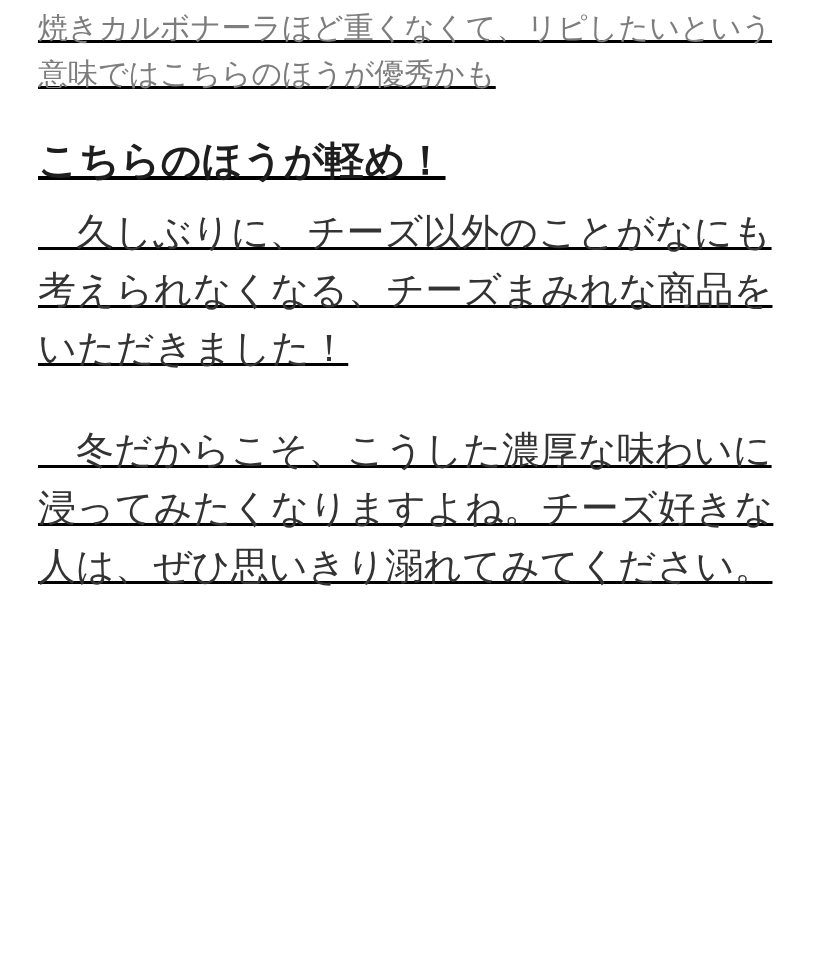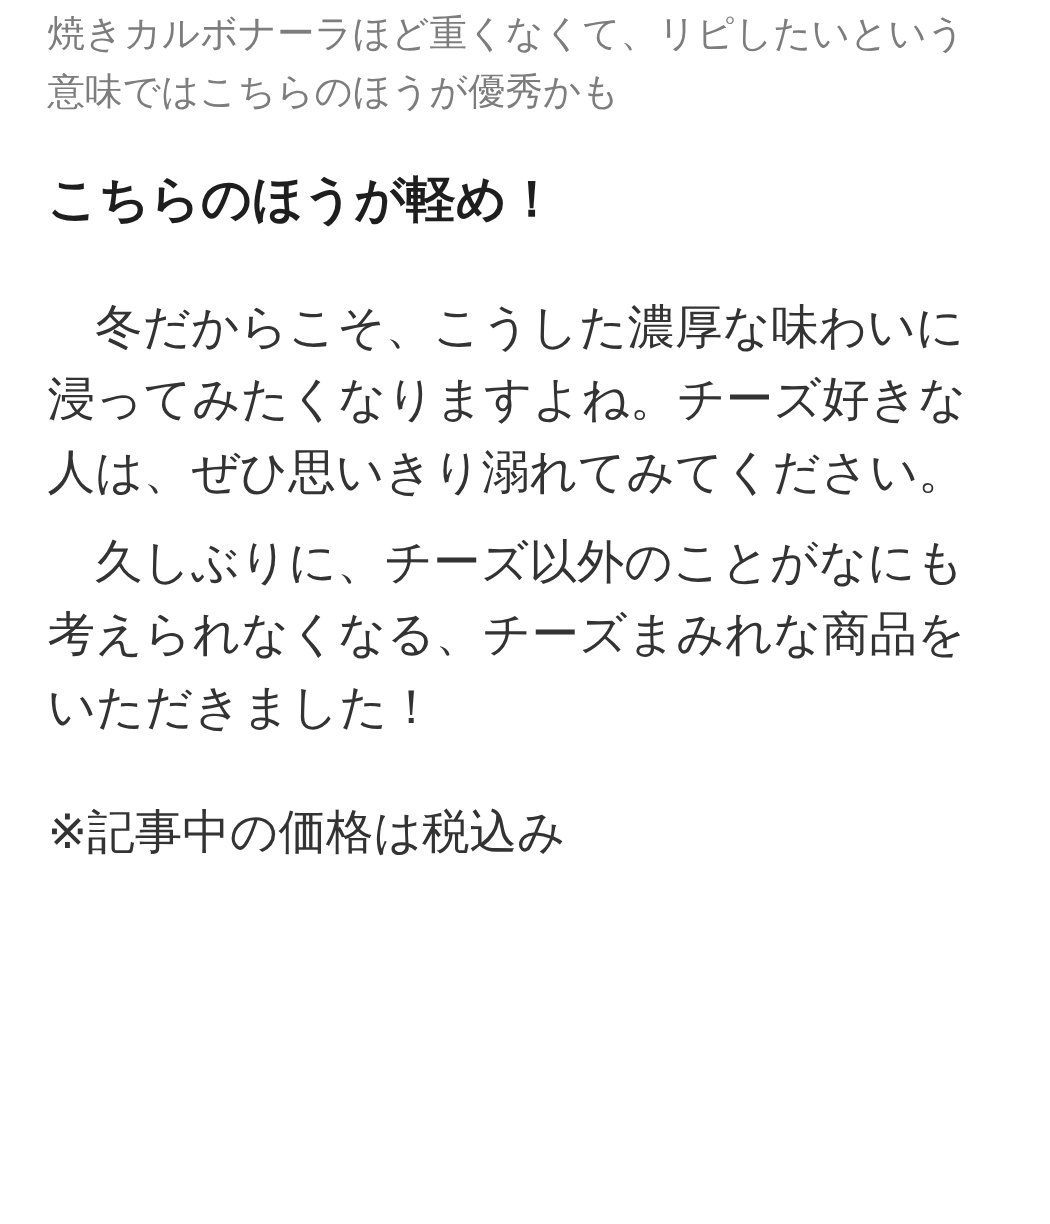--- a/index.html
+++ b/index.html
@@ -12,20 +12,21 @@
     height: 979px;
     overflow: hidden;
     font-family: "Liberation Sans", "DejaVu Sans", sans-serif;
     -webkit-font-smoothing: antialiased;
   }
   .article {
     box-sizing: border-box;
     width: 840px;
     padding: 5px 38px 0 38px;
     text-align: left;
+    text-decoration: underline;
   }
   .article * {
     line-break: strict;
     overflow-wrap: normal;
     word-break: normal;
   }
   .image-caption {
     margin: 0;
     font-size: 30px;
     line-height: 46px;
@@ -60,19 +61,18 @@
 </head>
 <body>
 
 <main class="article">
 
   <p class="image-caption">焼きカルボナーラほど重くなくて、リピしたいという意味ではこちらのほうが優秀かも</p>
 
 
   <h2 class="section-heading">こちらのほうが軽め！</h2>
 
+  <p class="body-para para-2">　久しぶりに、チーズ以外のことがなにも考えられなくなる、チーズまみれな商品をいただきました！</p>
+
   <p class="body-para para-3">　冬だからこそ、こうした濃厚な味わいに浸ってみたくなりますよね。チーズ好きな人は、ぜひ思いきり溺れてみてください。</p>
 
-  <p class="body-para para-2">　久しぶりに、チーズ以外のことがなにも考えられなくなる、チーズまみれな商品をいただきました！</p>
-
-  <p class="price-note">※記事中の価格は税込み</p>
 
 </main>
 
 </body></html>

